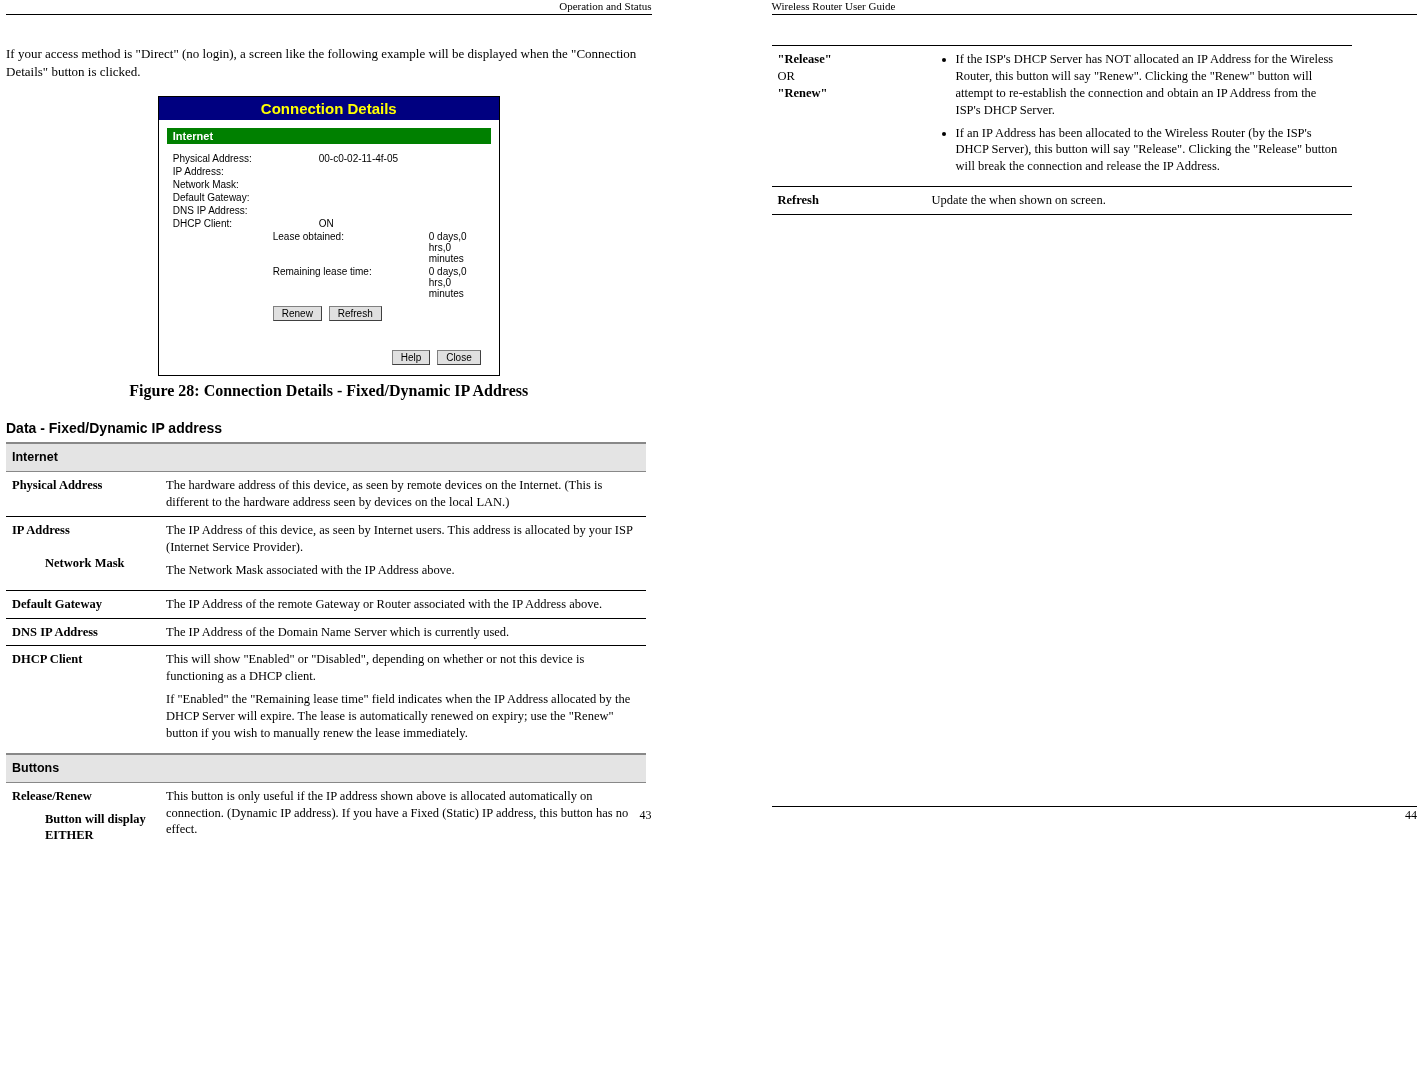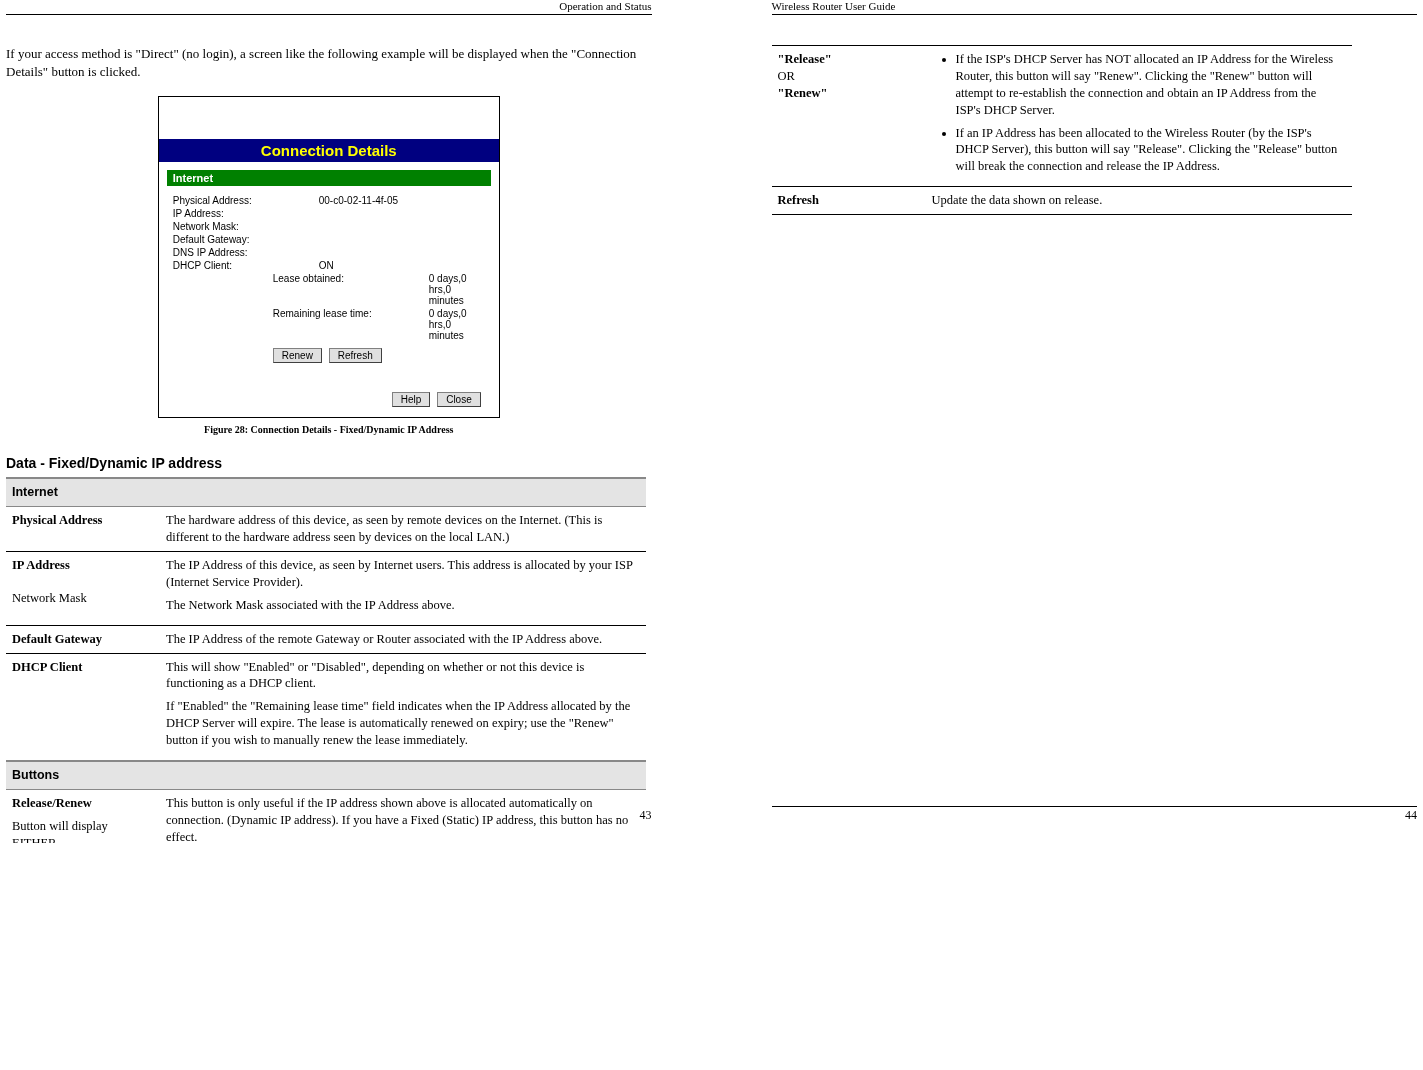--- a/index.html
+++ b/index.html
@@ -67,21 +67,20 @@
     text-align: left;
   }
   .fig .titlebar {
     background: #000080;
     color: #ffff00;
     font-family: Arial, Helvetica, sans-serif;
     font-weight: bold;
     text-align: center;
     font-size: 15px;
     padding: 3px 16px;
-    margin-top: 42px;
   }
   .fig .greenbar {
     background: #008000;
     color: #fff;
     font-family: Arial, Helvetica, sans-serif;
     font-size: 11px;
     font-weight: bold;
     padding: 2px 6px;
     margin: 8px 8px 4px 8px;
   }
@@ -121,21 +120,21 @@
     border: 1px solid #808080;
     border-right-color: #404040;
     border-bottom-color: #404040;
     font-size: 10px;
     padding: 1px 8px;
     margin-right: 4px;
   }
   .caption {
     text-align: center;
     font-weight: bold;
-    font-size: 10px;
+    font-size: 16px;
     margin: 6px 0 20px 0;
   }
   h3.subhead {
     font-family: Arial, Helvetica, sans-serif;
     font-weight: bold;
     font-size: 14px;
     margin: 12px 0 6px 0;
   }
   table.data {
     border-collapse: collapse;
@@ -145,23 +144,24 @@
     vertical-align: top;
     font-size: 12.5px;
     line-height: 1.35;
     padding: 5px 8px 5px 6px;
   }
   table.data td.key {
     width: 140px;
     font-weight: bold;
   }
   table.data td.key .sub {
-    font-weight: normal;
+    font-weight: bold;
     padding-top: 16px;
     display: block;
+    margin-left: 33px;
   }
   table.data tr.sec td {
     background: #e4e4e4;
     font-family: Arial, Helvetica, sans-serif;
     font-weight: bold;
     border-top: 2px solid #888;
     border-bottom: 1px solid #888;
   }
   table.data tr.row td {
     border-bottom: 1px solid #000;
@@ -266,20 +266,24 @@
         <td>
           <p>The IP Address of this device, as seen by Internet users. This ad­dress is allocated by your ISP (Internet Service Provider).</p>
           <p>The Network Mask associated with the IP Address above.</p>
         </td>
       </tr>
       <tr class="row">
         <td class="key">Default Gateway</td>
         <td>The IP Address of the remote Gateway or Router associated with the IP Address above.</td>
       </tr>
       <tr class="row">
+        <td class="key">DNS IP Address</td>
+        <td>The IP Address of the Domain Name Server which is currently used.</td>
+      </tr>
+      <tr class="row">
         <td class="key">DHCP Client</td>
         <td>
           <p>This will show "Enabled" or "Disabled", depending on whether or not this device is functioning as a DHCP client.</p>
           <p>If "Enabled" the "Remaining lease time" field indicates when the IP Address allocated by the DHCP Server will expire. The lease is auto­matically renewed on expiry; use the "Renew" button if you wish to manually renew the lease immediately.</p>
         </td>
       </tr>
       <tr class="sec">
             <td colspan="2">Buttons</td>
           </tr>
       <tr class="row">
@@ -309,21 +313,21 @@
         </td>
         <td>
           <ul>
             <li>If the ISP's DHCP Server has NOT allocated an IP Address for the Wireless Router, this button will say "Renew". Clicking the "Re­new" button will attempt to re-establish the connection and obtain an IP Address from the ISP's DHCP Server.</li>
             <li>If an IP Address has been allocated to the Wireless Router (by the ISP's DHCP Server), this button will say "Release". Clicking the "Release" button will break the connection and release the IP Address.</li>
           </ul>
         </td>
       </tr>
       <tr class="row">
         <td class="key">Refresh</td>
-        <td>Update the data shown on release.</td>
+        <td>Update the when shown on screen.</td>
       </tr>
     </tbody>
       </table>
 
     <div class="footrule footrule-r"></div>
     <div class="footer footer-right2">44</div>
   </div>
 
 </div>
 

